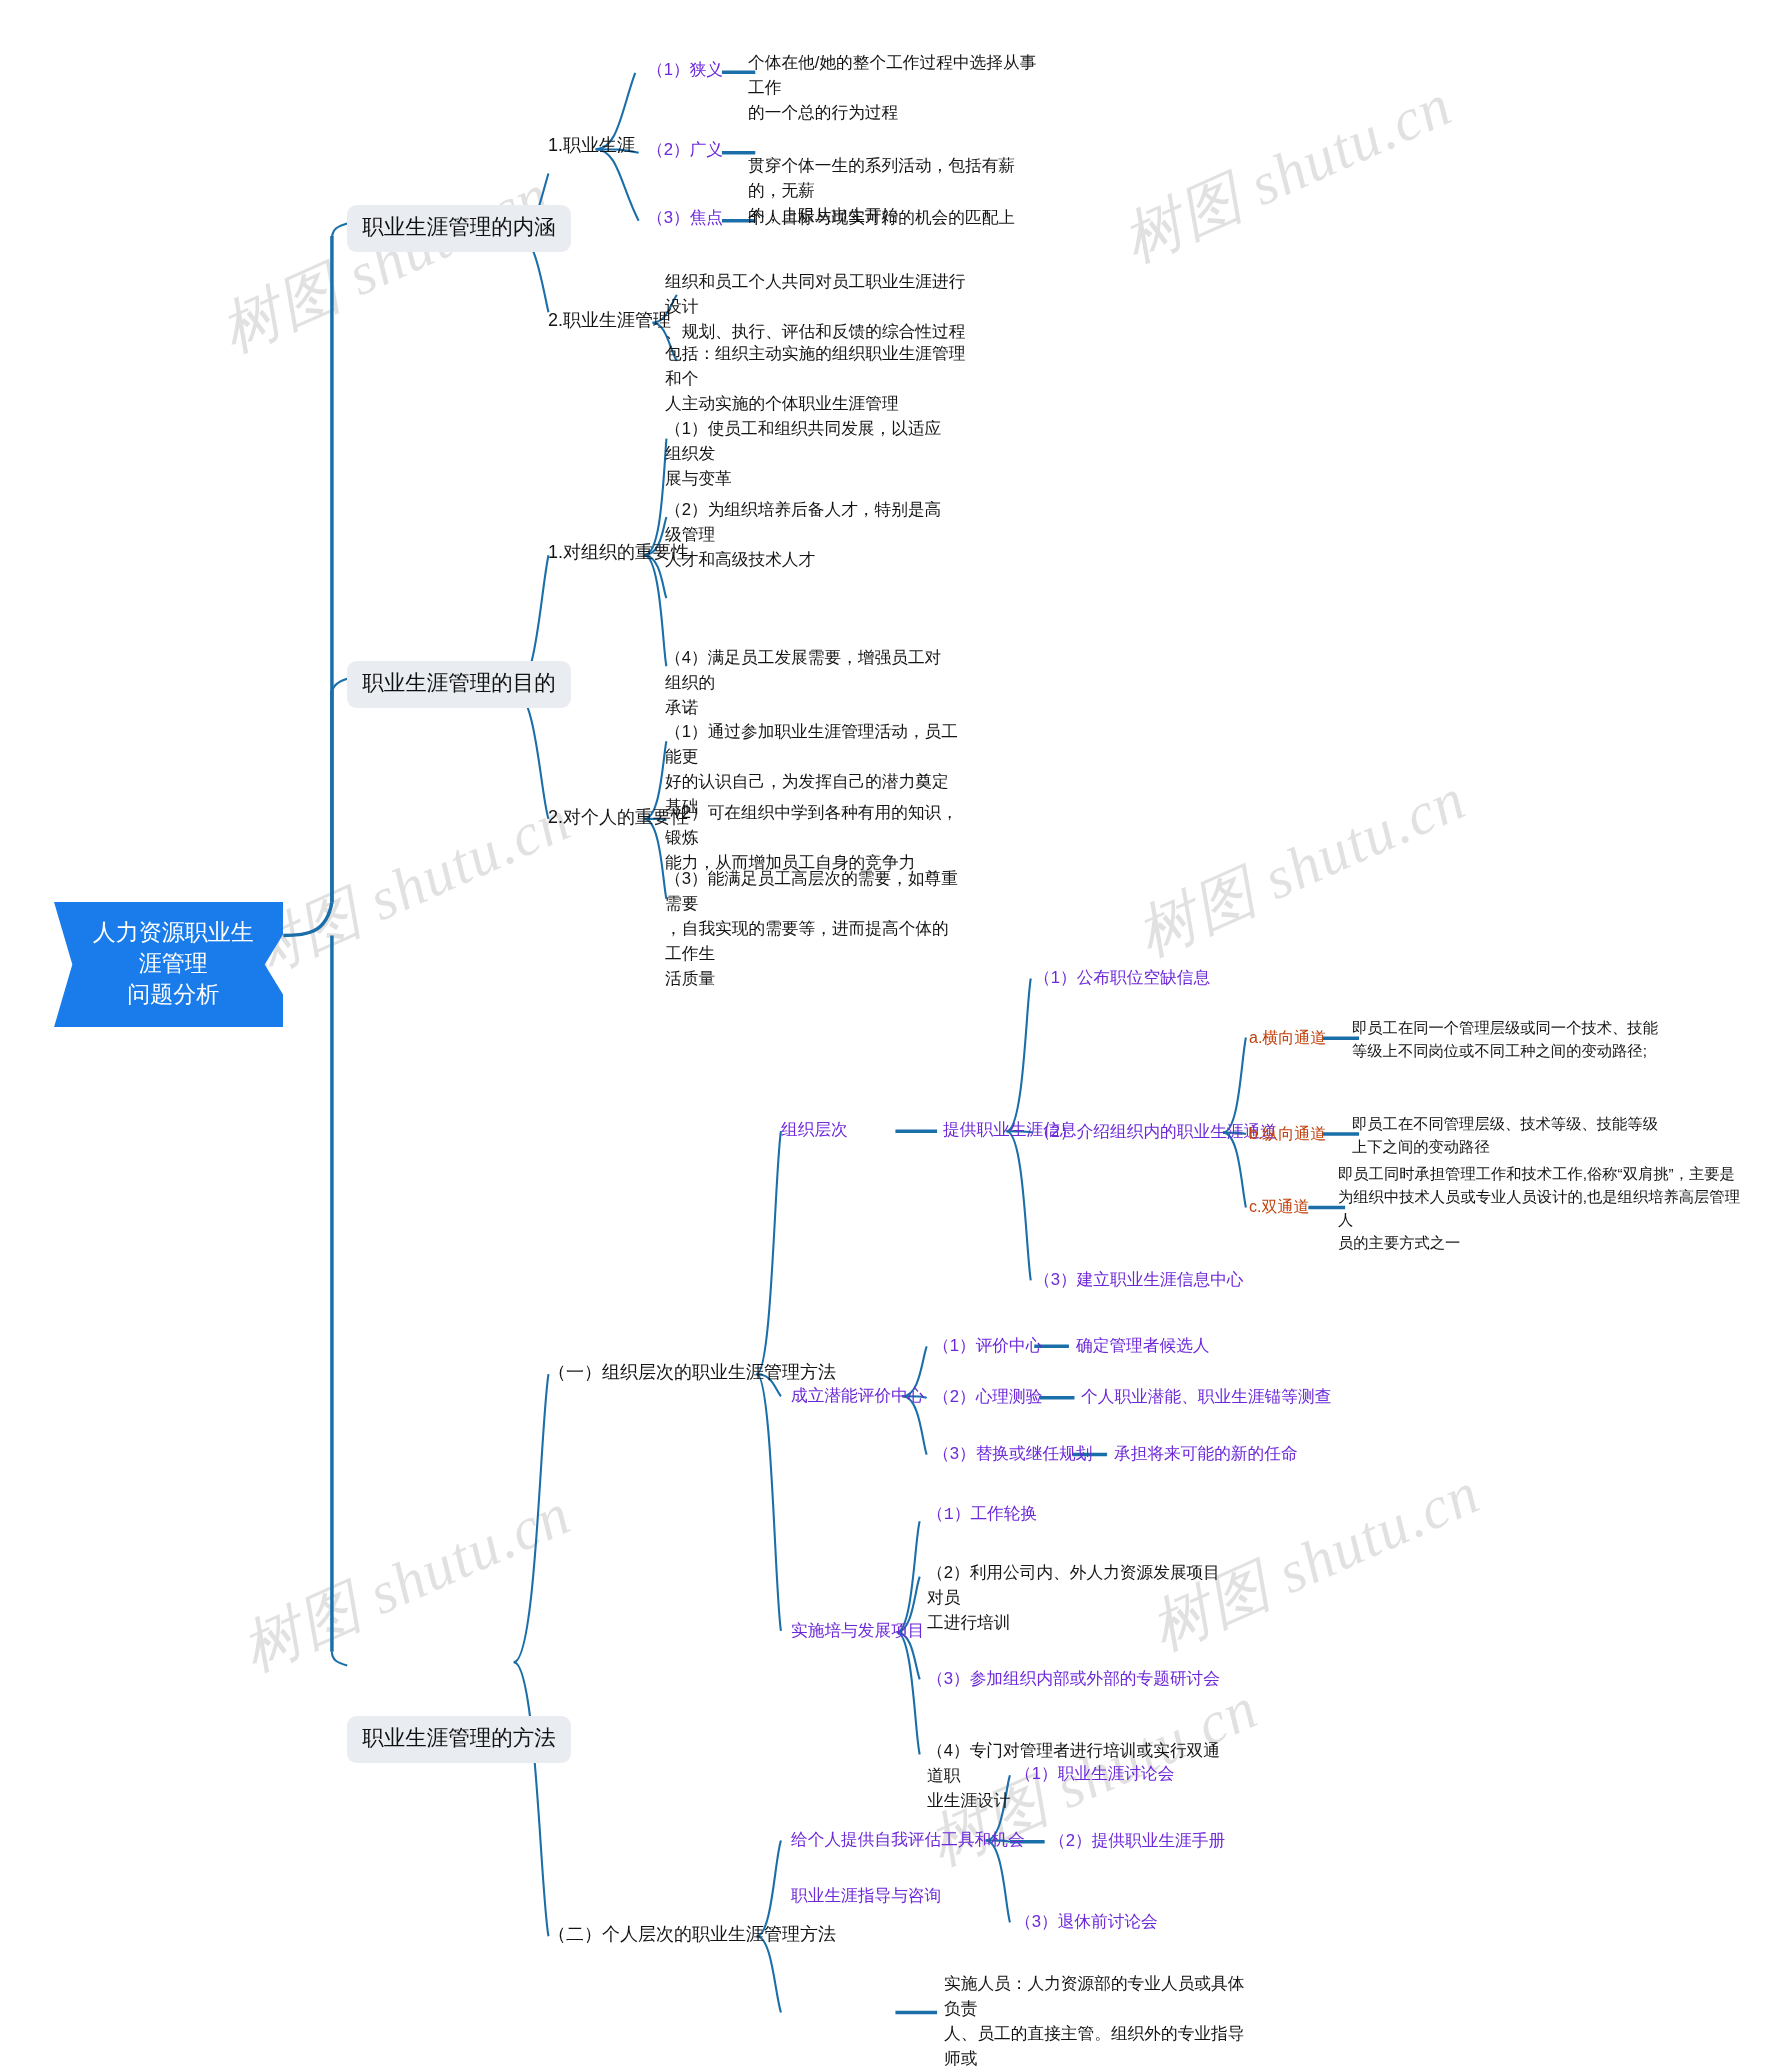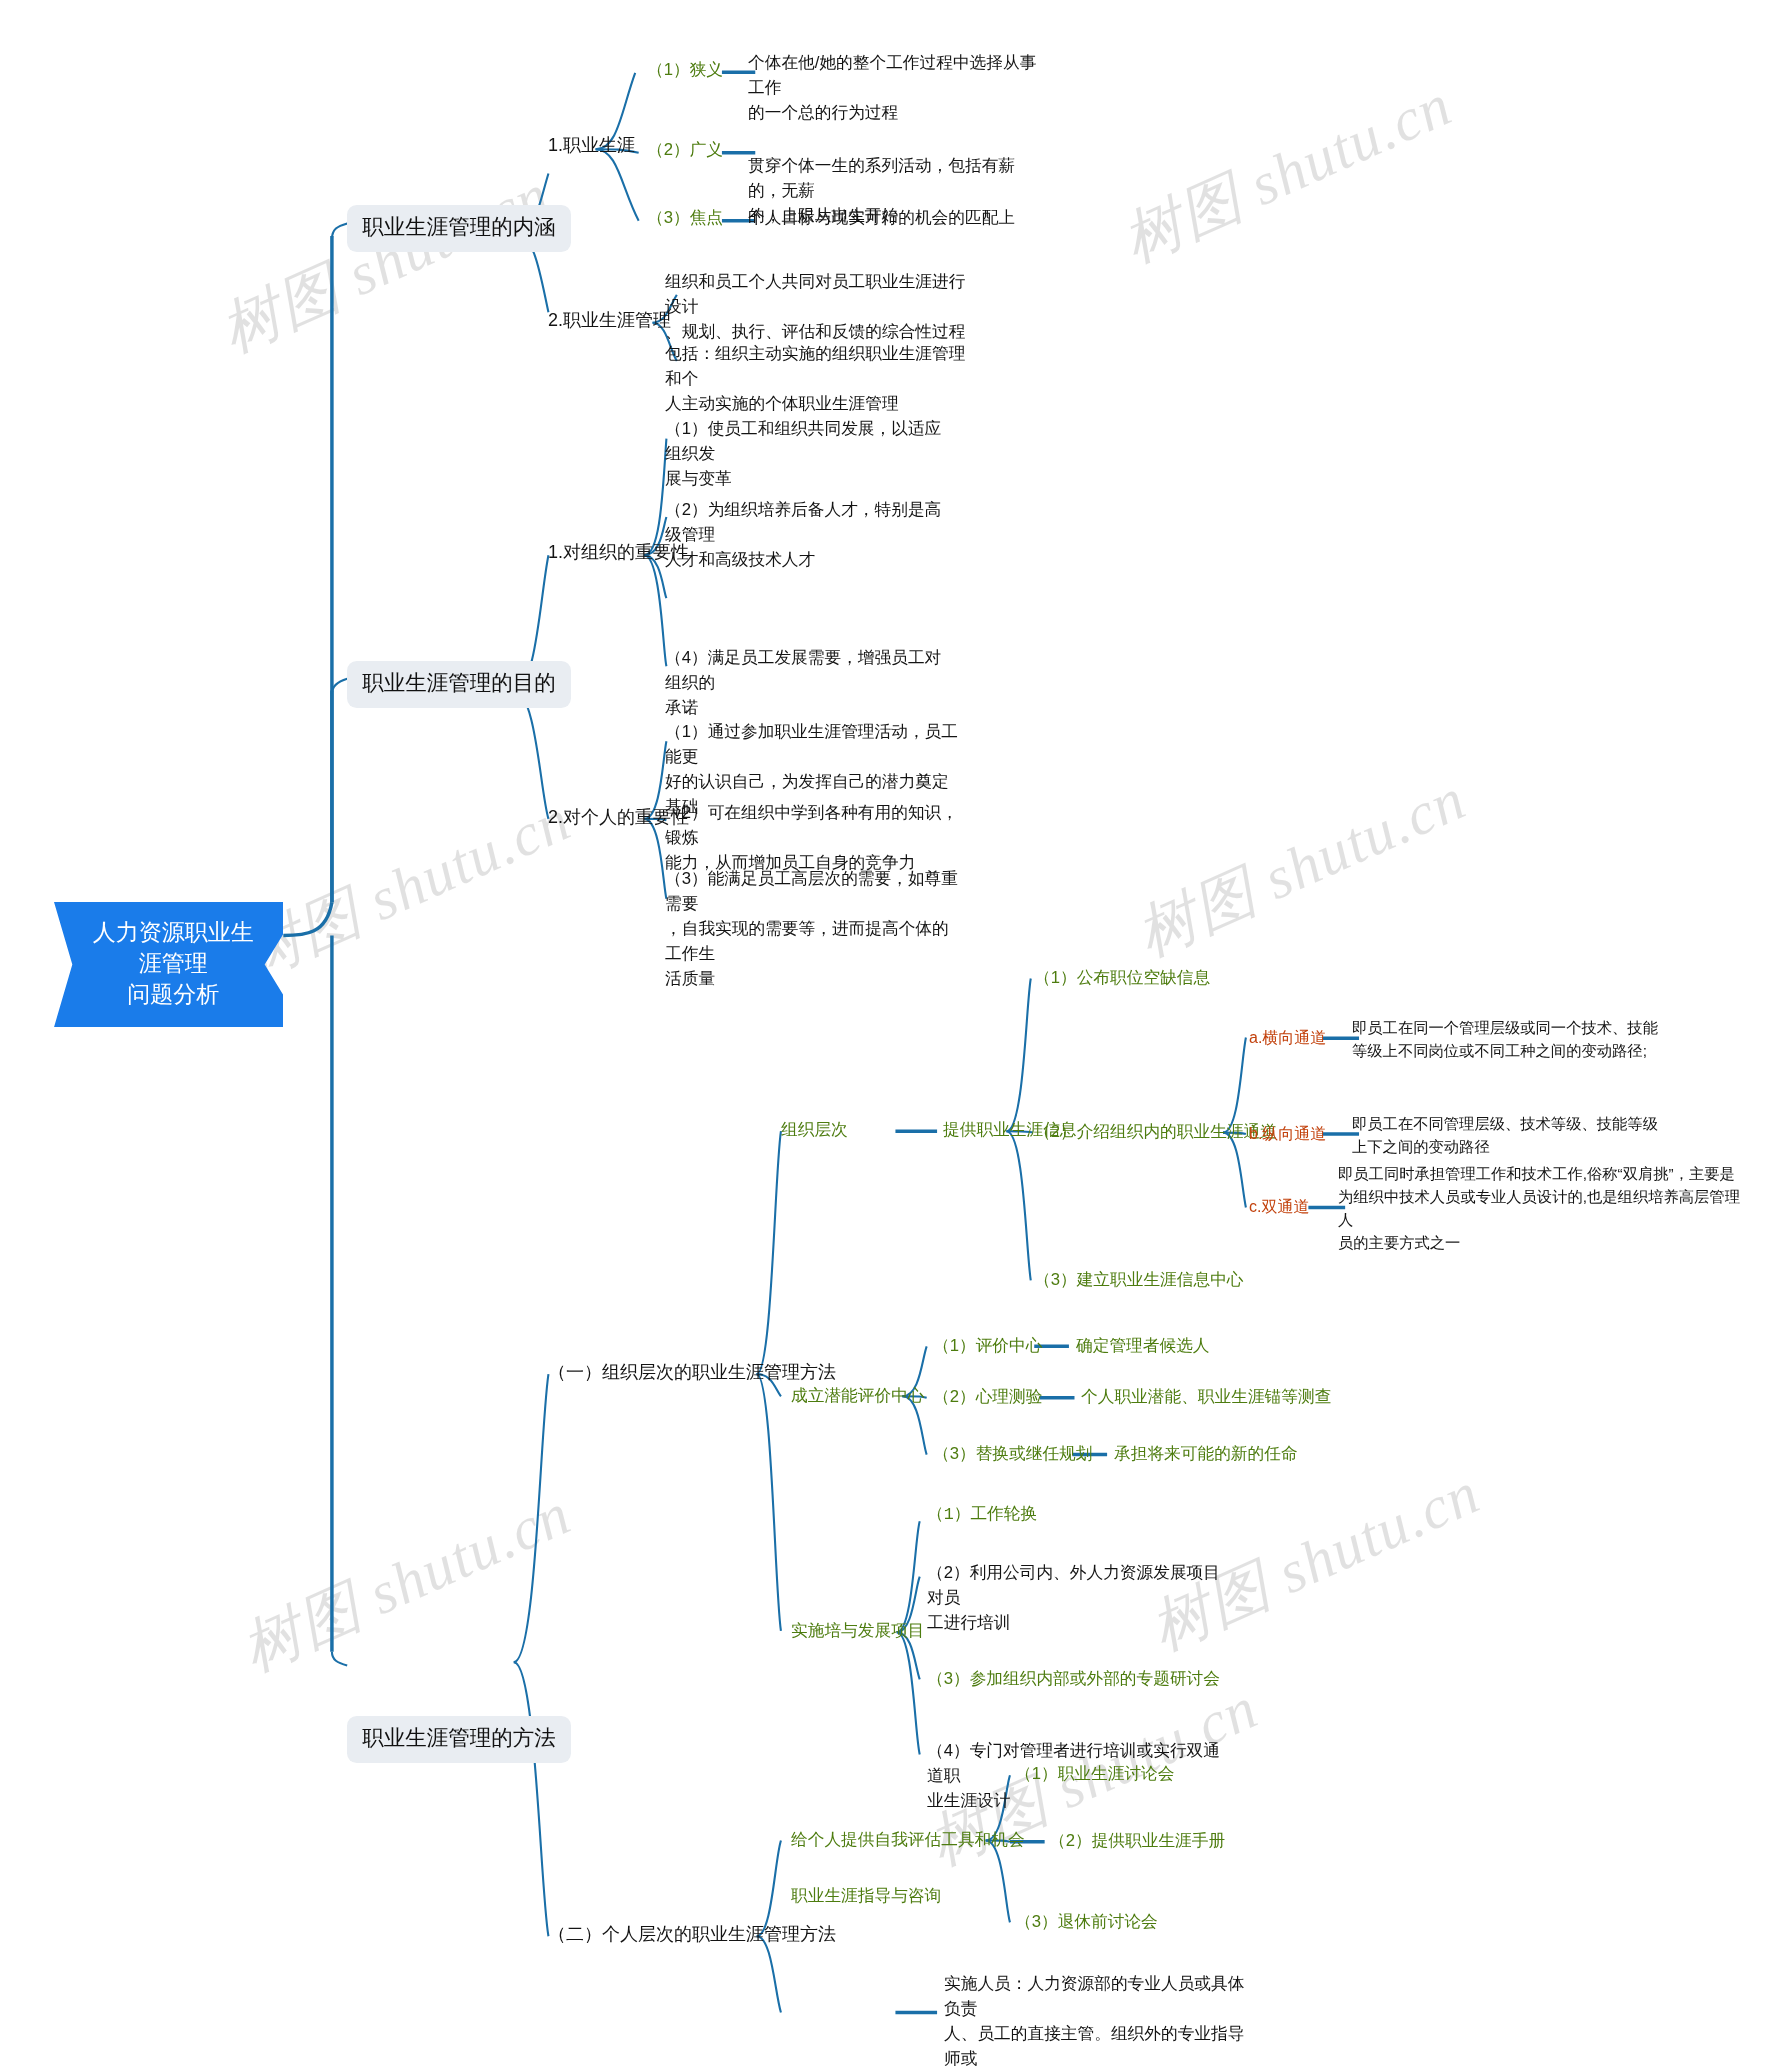--- a/index.html
+++ b/index.html
@@ -55,21 +55,21 @@
   }
   .lvl2{
     background:#e9edf2;
     border-radius:9.7px;
     padding:6.2px 15.3px 7.6px 15.3px;
     font-size:21.5px;
     color:#111;
     white-space:nowrap;
   }
   .lvl3{ font-size:18px; color:#141414; white-space:nowrap; }
-  .lvl4{ font-size:16.7px; color:#4d7c0f; white-space:nowrap; }
+  .lvl4{ font-size:16.7px; color:#6d28d9; white-space:nowrap; }
   .lvl5{ font-size:16px; color:#c2410c; white-space:nowrap; }
   .para{ font-size:16.7px; color:#141414; line-height:1.5; white-space:pre-line; }
   .para-sm{ font-size:15.3px; color:#141414; line-height:1.5; white-space:pre-line; }
 </style>
 </head>
 <body>
 
 <div id="canvas">
 
   <div class="wm" style="left:208px;top:298px;">树图 shutu.cn</div>

